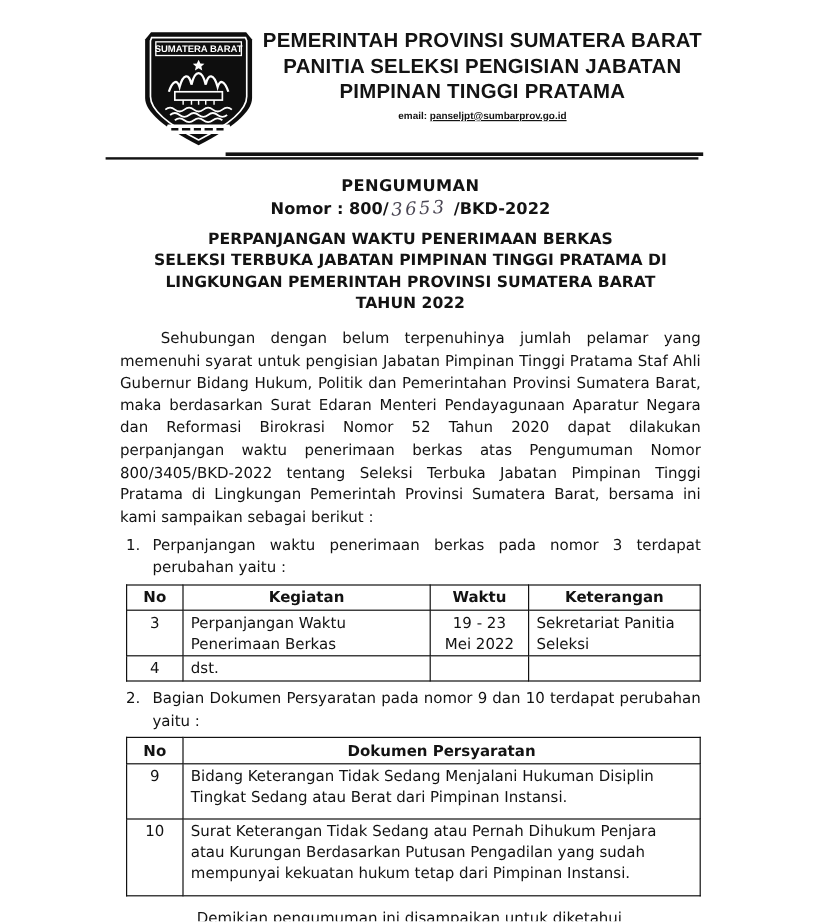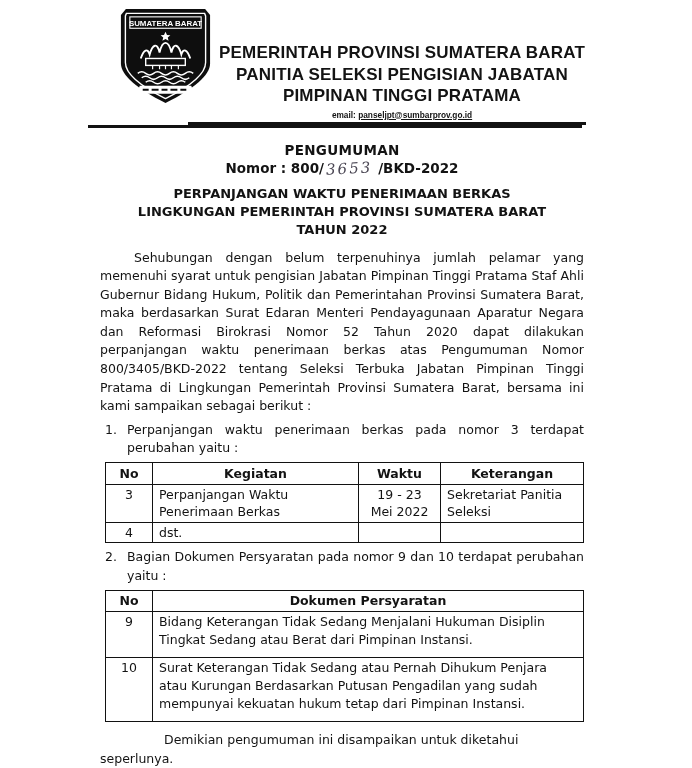--- a/index.html
+++ b/index.html
@@ -1,34 +1,34 @@
 <!DOCTYPE html>
 <html><head>
 <meta charset="utf-8">
 <style>
   html, body { margin: 0; padding: 0; background: #ffffff; }
   .page {
     position: relative;
     width: 676px;
     height: 768px;
     box-sizing: border-box;
-    padding: 4px 92px 0 100px;
+    padding: 22px 92px 0 100px;
     background: #ffffff;
     color: #131313;
     font-family: "DejaVu Sans", sans-serif;
     overflow: hidden;
   }
 
   
   .letterhead { display: flex; align-items: flex-start; }
   .logo-box { flex: none; width: 107px; height: 103px; margin-left: 12px; }
   .logo-box svg { width: 100%; height: 100%; display: block; }
   .lh-text {
     flex: 1; text-align: center; padding-top: 1px;
-    font-family: "Liberation Sans", sans-serif; font-weight: bold; margin-top: 37px;
+    font-family: "Liberation Sans", sans-serif; font-weight: bold;
   }
   .org-line { font-size: 17px; line-height: 21.5px; letter-spacing: 0.2px; white-space: nowrap; }
   .lh-address { font-size: 8.3px; margin-top: 6px; white-space: nowrap; }
   .lh-email { font-size: 8.3px; margin-top: 3px; }
   .email-link { text-decoration: underline; }
 
   
   .rule { position: relative; height: 8px; margin-top: 1px; }
   .rule .bar-long  { position: absolute; left: -12px; right: 2px; top: 4.5px; height: 2.5px; background: #121212; }
   .rule .bar-short { position: absolute; left: 88px; right: -2px; top: 1px; height: 3px; background: #121212; }
@@ -118,20 +118,21 @@
   <div class="rule">
     <div class="bar-long"></div>
     <div class="bar-short"></div>
   </div>
 
   <div class="doc-title">
     <div class="heading">PENGUMUMAN</div>
     <div class="number-line"><span>Nomor : 800/</span><span class="handwritten">3653</span><span>/BKD-2022</span></div>
     <div class="subject">
       <div>PERPANJANGAN WAKTU PENERIMAAN BERKAS</div>
+      <div>SELEKSI TERBUKA JABATAN PIMPINAN TINGGI PRATAMA DI</div>
       <div>LINGKUNGAN PEMERINTAH PROVINSI SUMATERA BARAT</div>
       <div>TAHUN 2022</div>
     </div>
   </div>
 
   <div class="opening">Sehubungan dengan belum terpenuhinya jumlah pelamar yang memenuhi syarat untuk pengisian Jabatan Pimpinan Tinggi Pratama Staf Ahli Gubernur Bidang Hukum, Politik dan Pemerintahan Provinsi Sumatera Barat, maka berdasarkan Surat Edaran Menteri Pendayagunaan Aparatur Negara dan Reformasi Birokrasi Nomor 52 Tahun 2020 dapat dilakukan perpanjangan waktu penerimaan berkas atas Pengumuman Nomor 800/3405/BKD-2022 tentang Seleksi Terbuka Jabatan Pimpinan Tinggi Pratama di Lingkungan Pemerintah Provinsi Sumatera Barat, bersama ini kami sampaikan sebagai berikut :</div>
 
   <div class="list-item">
     <div class="list-num">1.</div>
     <div class="list-text">Perpanjangan waktu penerimaan berkas pada nomor 3 terdapat perubahan yaitu :</div>

